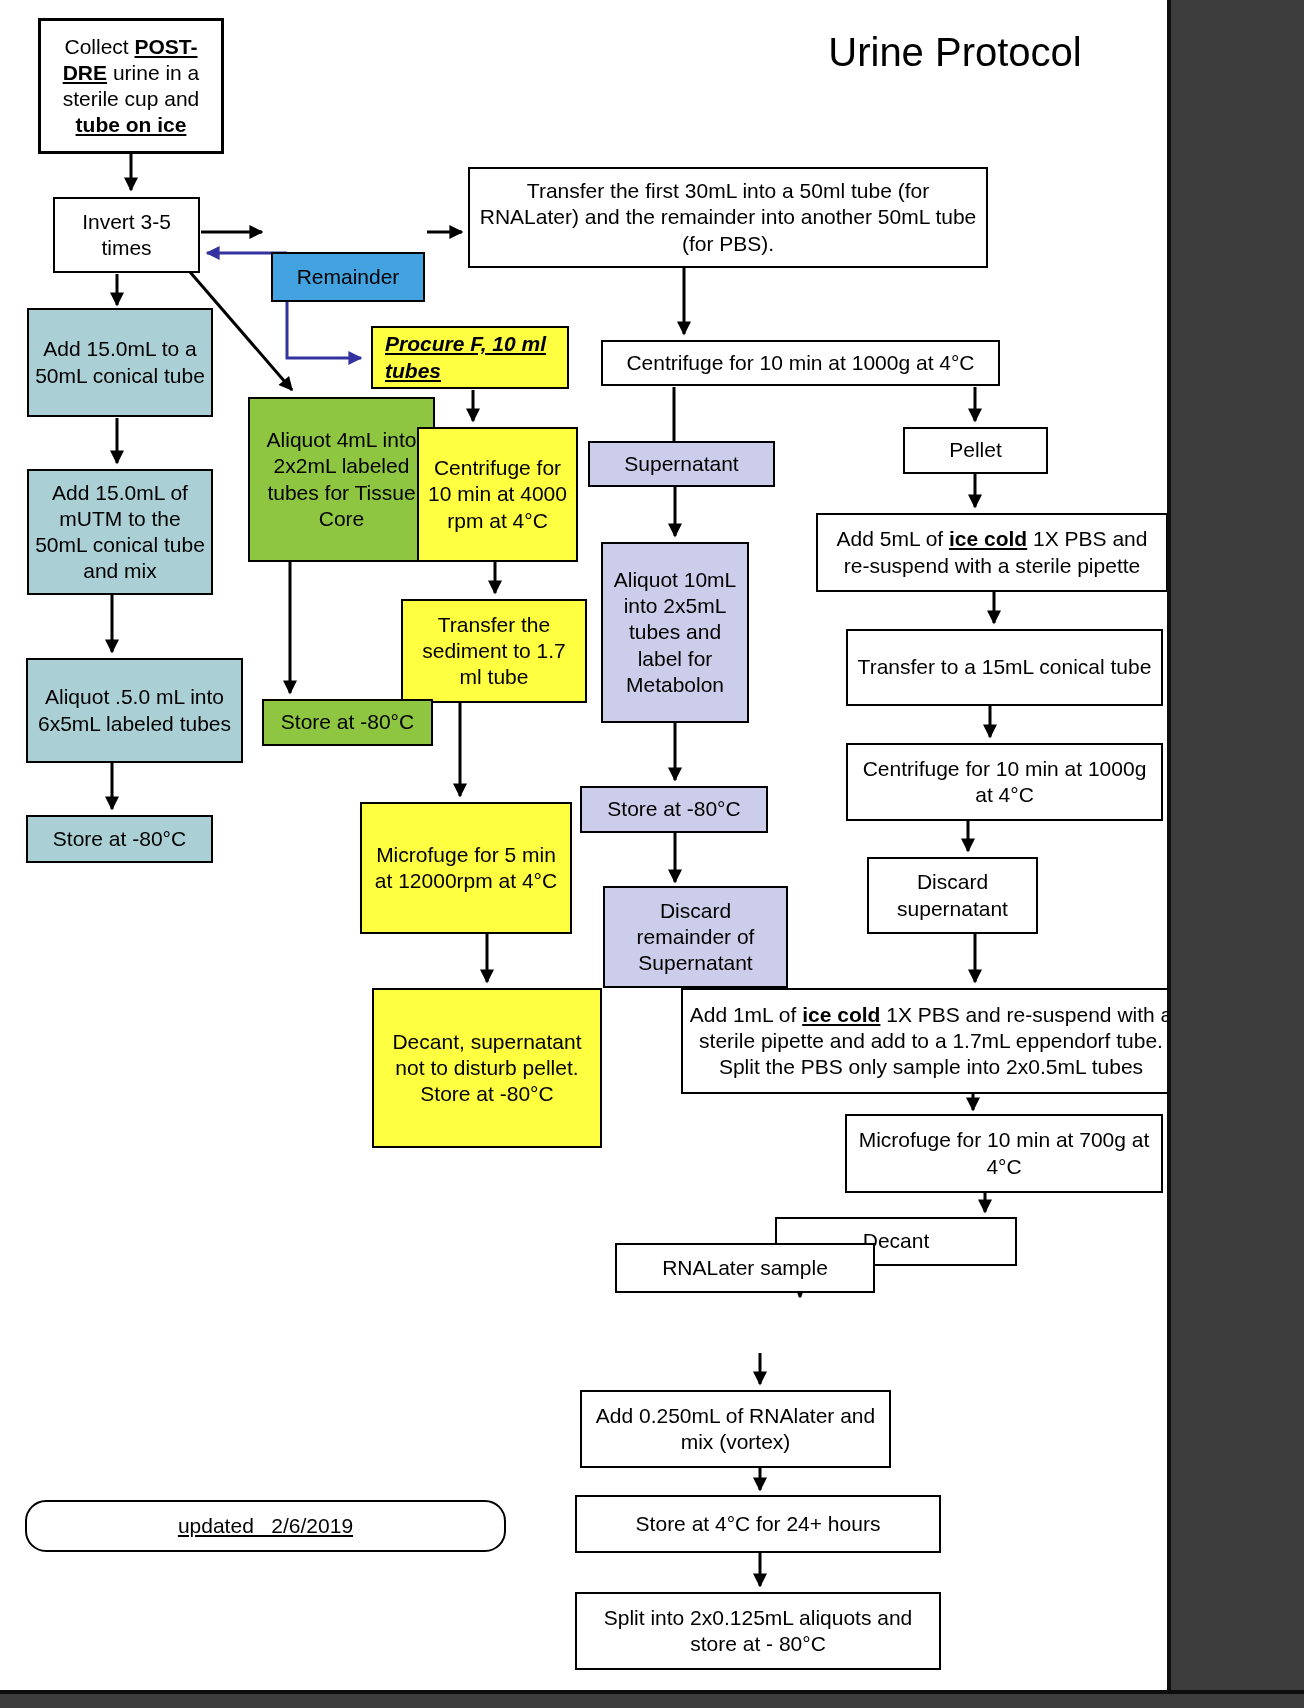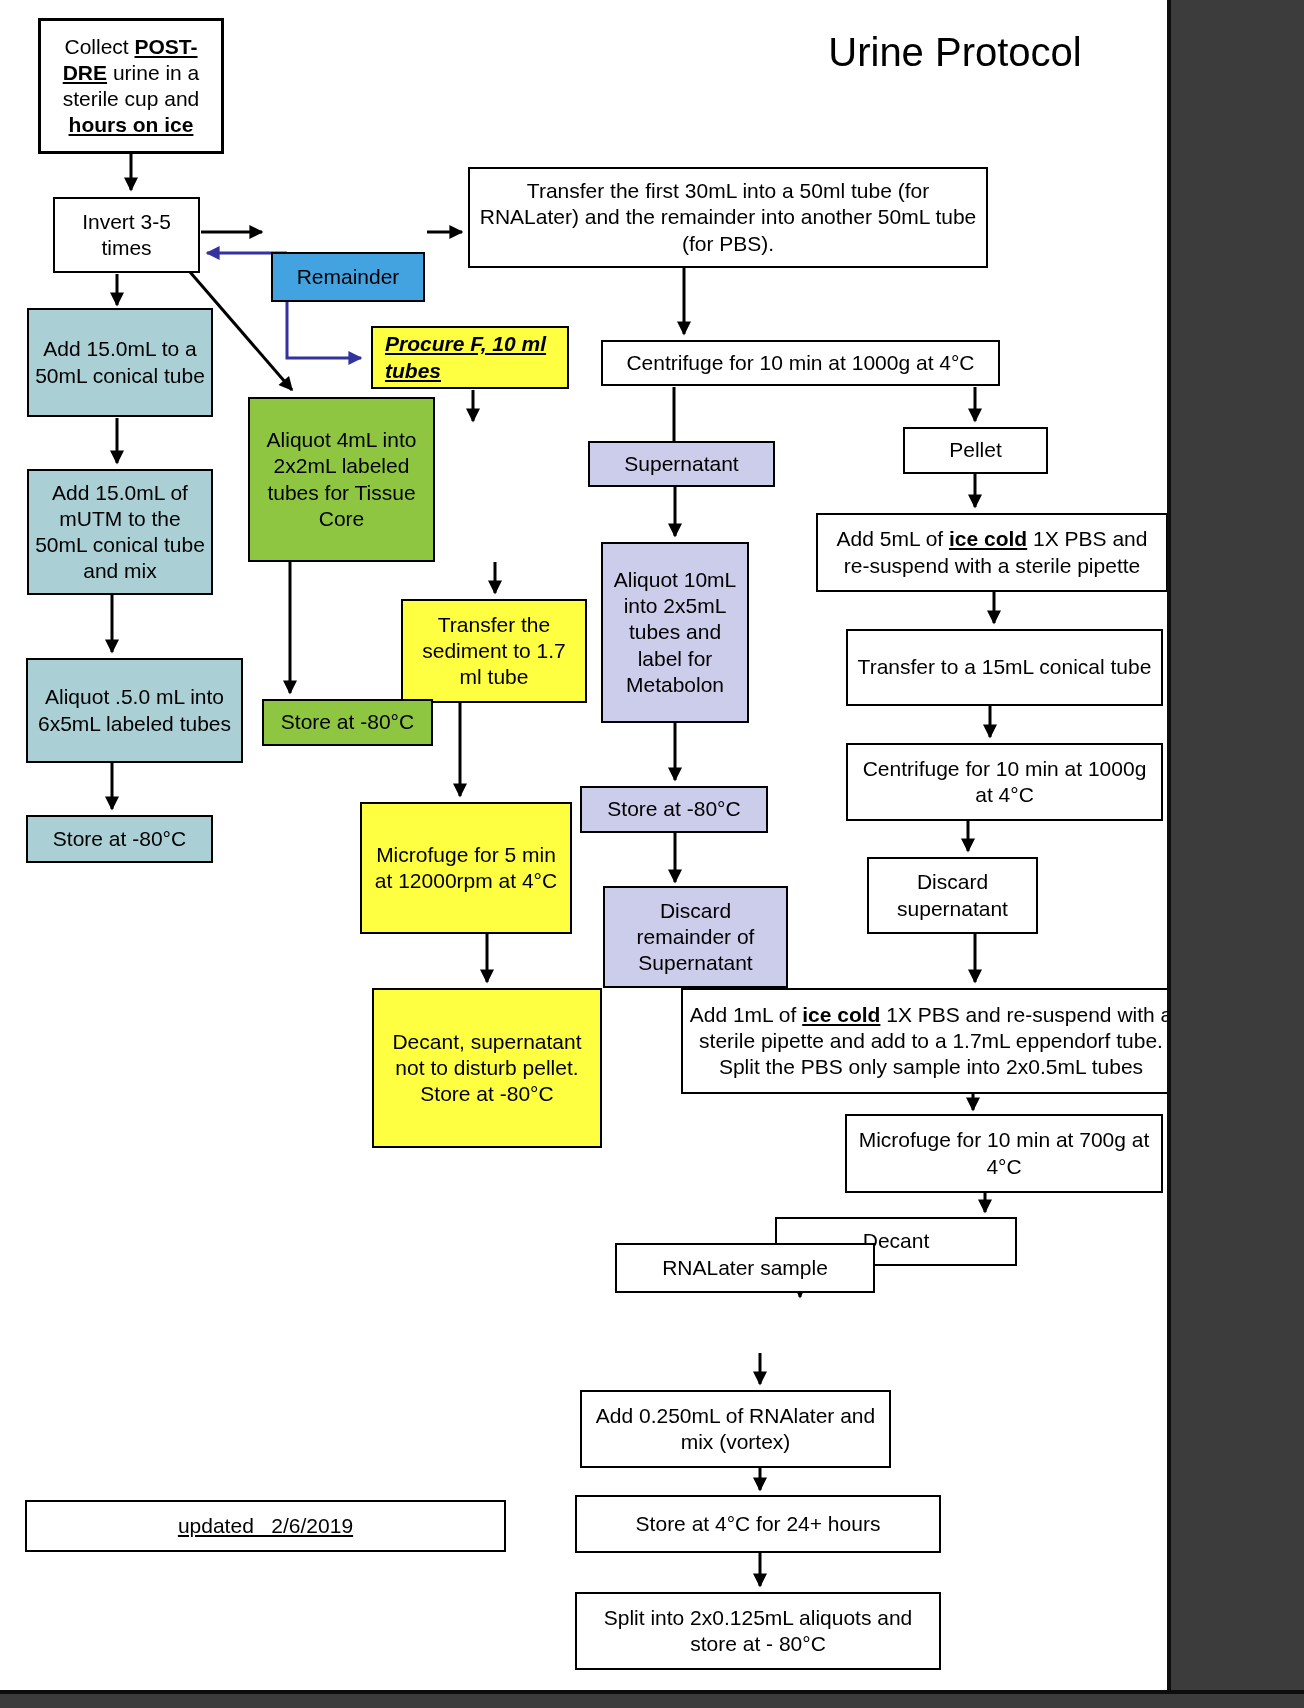--- a/index.html
+++ b/index.html
@@ -12,21 +12,21 @@
         display:flex;align-items:center;justify-content:center;text-align:center;
         font-size:21px;line-height:1.24;padding:4px 6px;z-index:2;}
   .node.thick{border-width:3px;}
   .node.blue{background:var(--blue);margin-top:40px;}
   .node.teal{background:var(--teal);text-align:center;}
   .node.green{background:var(--green);margin-left:20px;}
   .node.yellow{background:var(--yellow);}
   .node.purple{background:var(--purple);}
   .node.leftal{justify-content:flex-start;text-align:left;padding-left:12px;}
   .node.procure .t{font-style:italic;font-weight:bold;}
-  .node.updated{border-width:2px;}
+  .node.updated{border-width:2px;border-radius:21px;}
   .node.updated .t{text-decoration:underline;white-space:pre;}
   .band-right{position:absolute;top:0;left:1167px;width:137px;height:1708px;
               background:#3c3c3c;border-left:4px solid #0d0d0d;box-sizing:border-box;z-index:5;}
   .band-bottom{position:absolute;left:0;top:1690px;width:1304px;height:18px;
                background:#3c3c3c;border-top:4px solid #0d0d0d;box-sizing:border-box;z-index:5;}
 </style>
 </head>
 <body>
 
 <div class="canvas">
@@ -74,21 +74,21 @@
       <line x1="760" y1="1468" x2="760" y2="1490" marker-end="url(#ab)"></line>
       <line x1="760" y1="1553" x2="760" y2="1586" marker-end="url(#ab)"></line>
     </g>
     <g stroke="#3333A0" stroke-width="3" fill="none">
       <line x1="287" y1="253" x2="207" y2="253" marker-end="url(#an)"></line>
       <polyline points="287,253 287,358 361,358" marker-end="url(#an)"></polyline>
     </g>
   </svg>
 
   <div class="node thick" style="left:38px;top:18px;width:186px;height:136px">
-      <span class="t">Collect <b><u>POST-DRE</u></b> urine in a sterile cup and <b><u>hours on ice</u></b></span>
+      <span class="t">Collect <b><u>POST-DRE</u></b> urine in a sterile cup and <b><u>tube on ice</u></b></span>
     </div>
 
   <div class="node" style="left:53px;top:197px;width:147px;height:76px">
       <span class="t">Invert 3-5 times</span>
     </div>
 
   <div class="node blue" style="left:271px;top:212px;width:154px;height:50px">
       <span class="t">Remainder</span>
     </div>
 
@@ -105,20 +105,23 @@
     </div>
 
   <div class="node" style="left:601px;top:340px;width:399px;height:46px">
       <span class="t">Centrifuge for 10 min at 1000g at 4°C</span>
     </div>
 
   <div class="node green" style="left:228px;top:397px;width:187px;height:165px">
       <span class="t">Aliquot 4mL into 2x2mL labeled tubes for Tissue Core</span>
     </div>
 
+  <div class="node yellow" style="left:417px;top:427px;width:161px;height:135px">
+      <span class="t">Centrifuge for 10 min at 4000 rpm at 4°C</span>
+    </div>
 
   <div class="node purple" style="left:588px;top:441px;width:187px;height:46px">
       <span class="t">Supernatant</span>
     </div>
 
   <div class="node" style="left:903px;top:427px;width:145px;height:47px">
       <span class="t">Pellet</span>
     </div>
 
   <div class="node teal" style="left:27px;top:469px;width:186px;height:126px">

